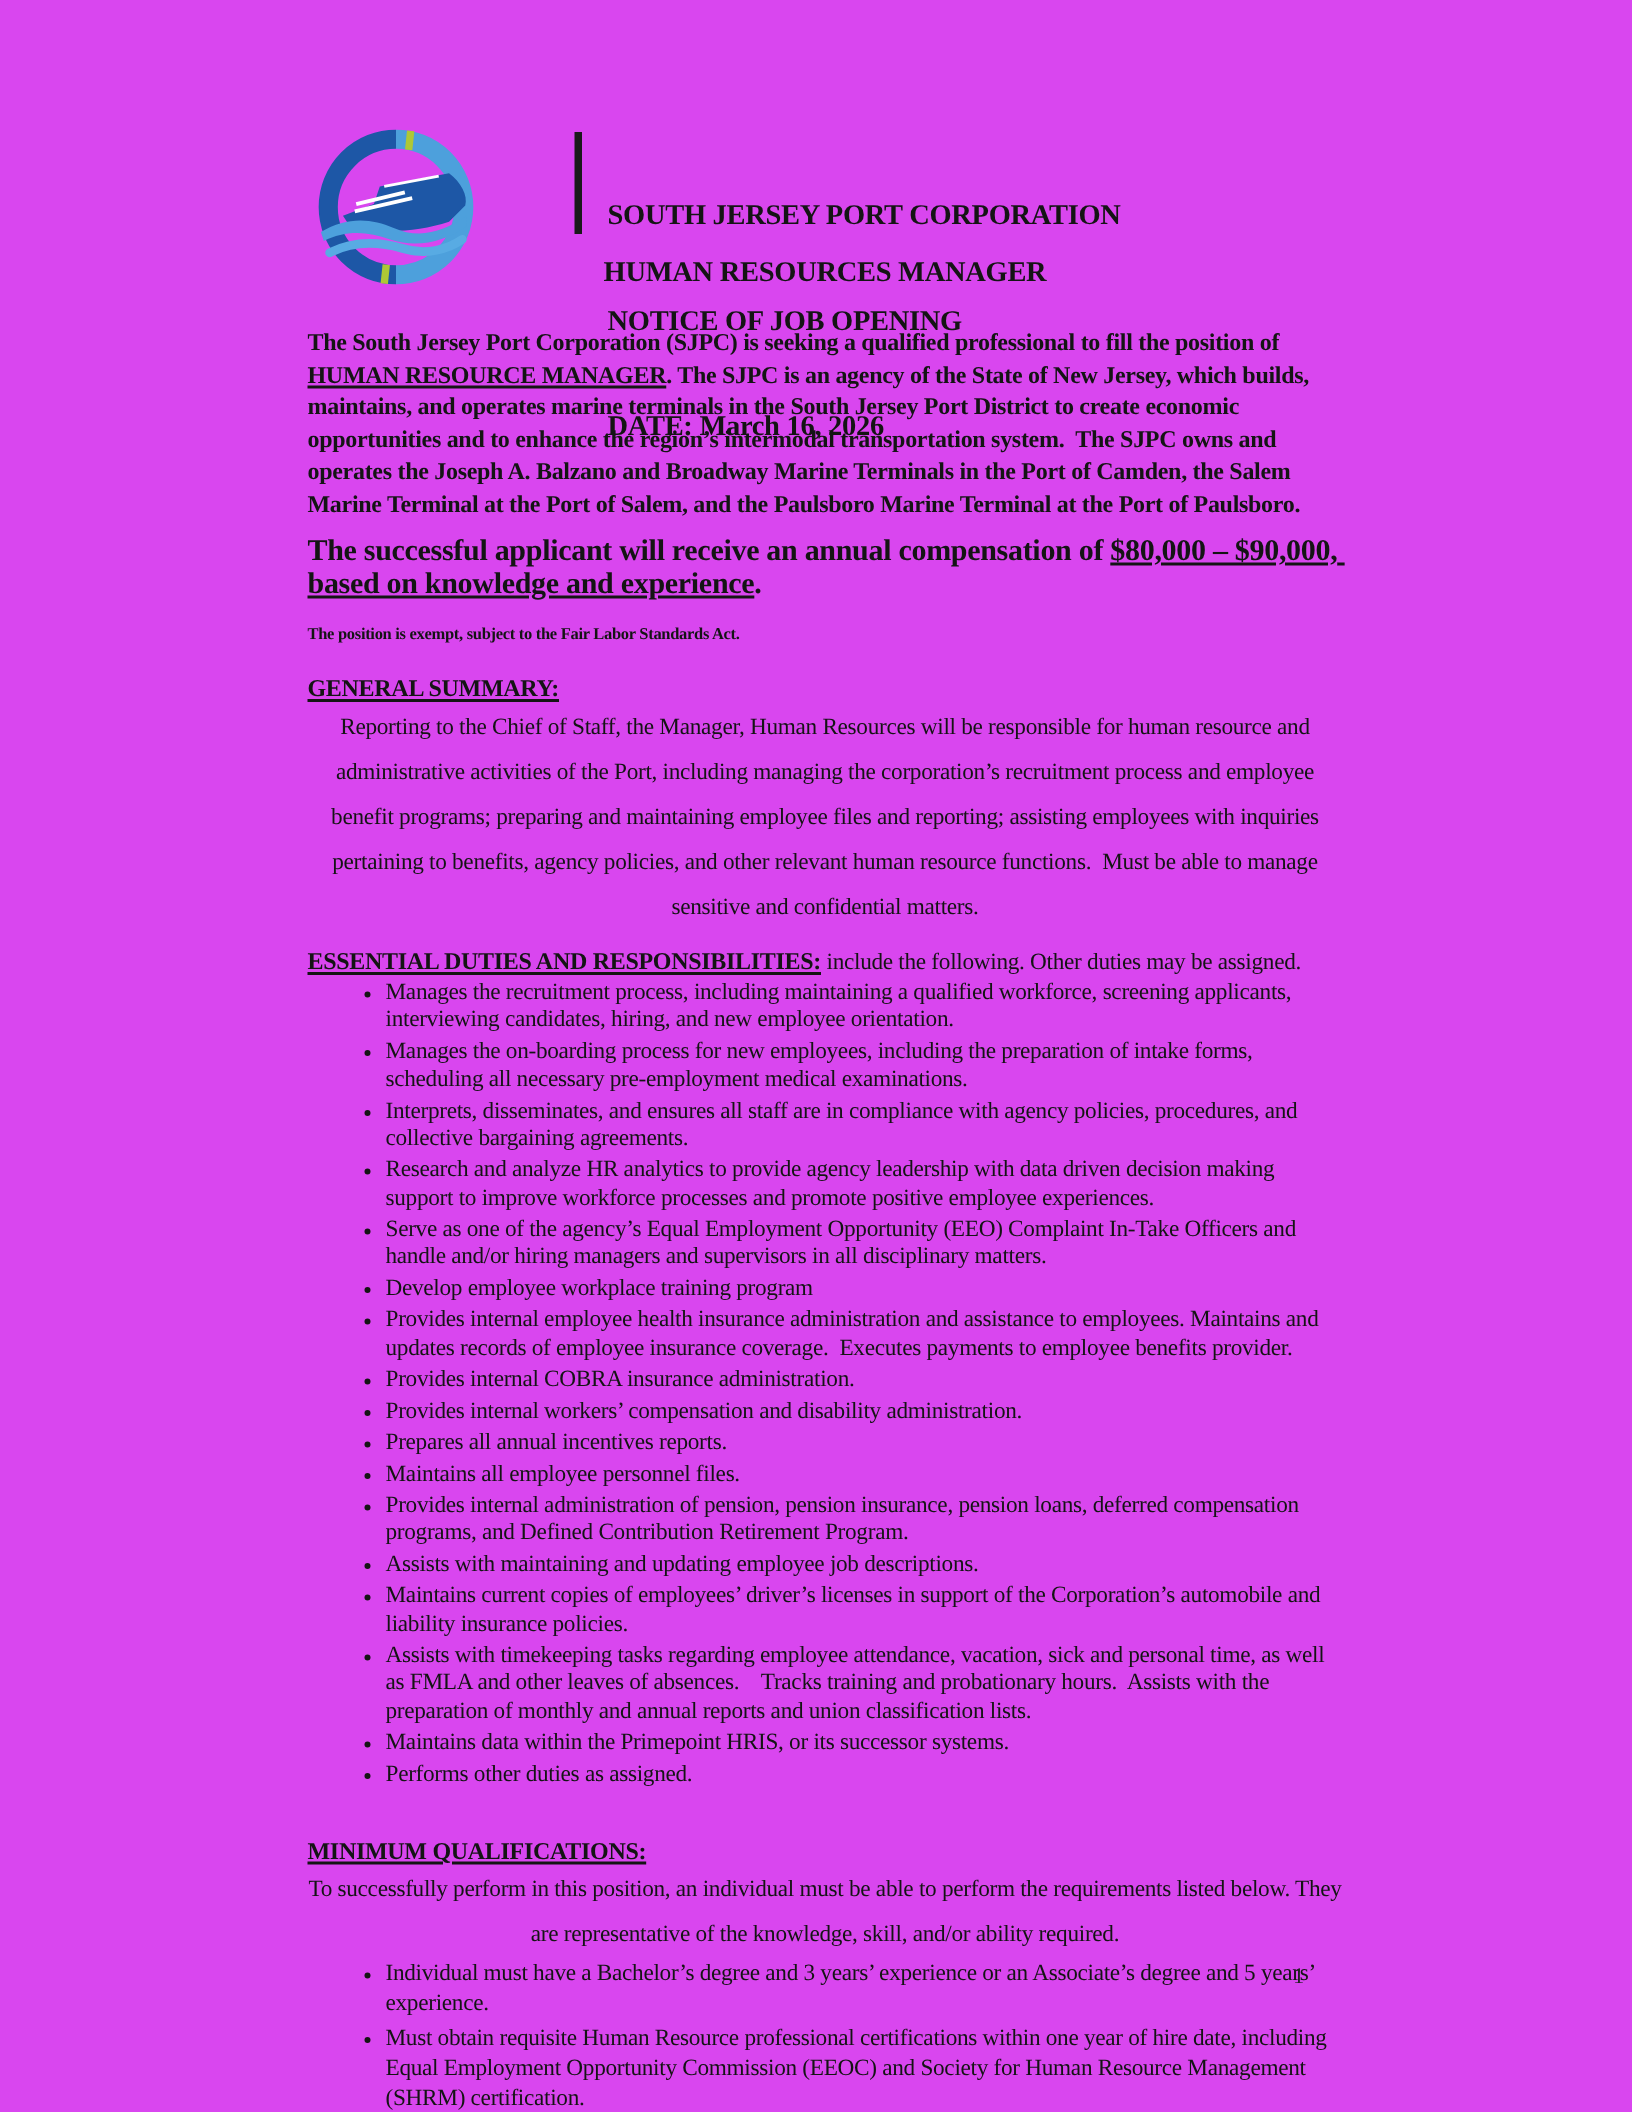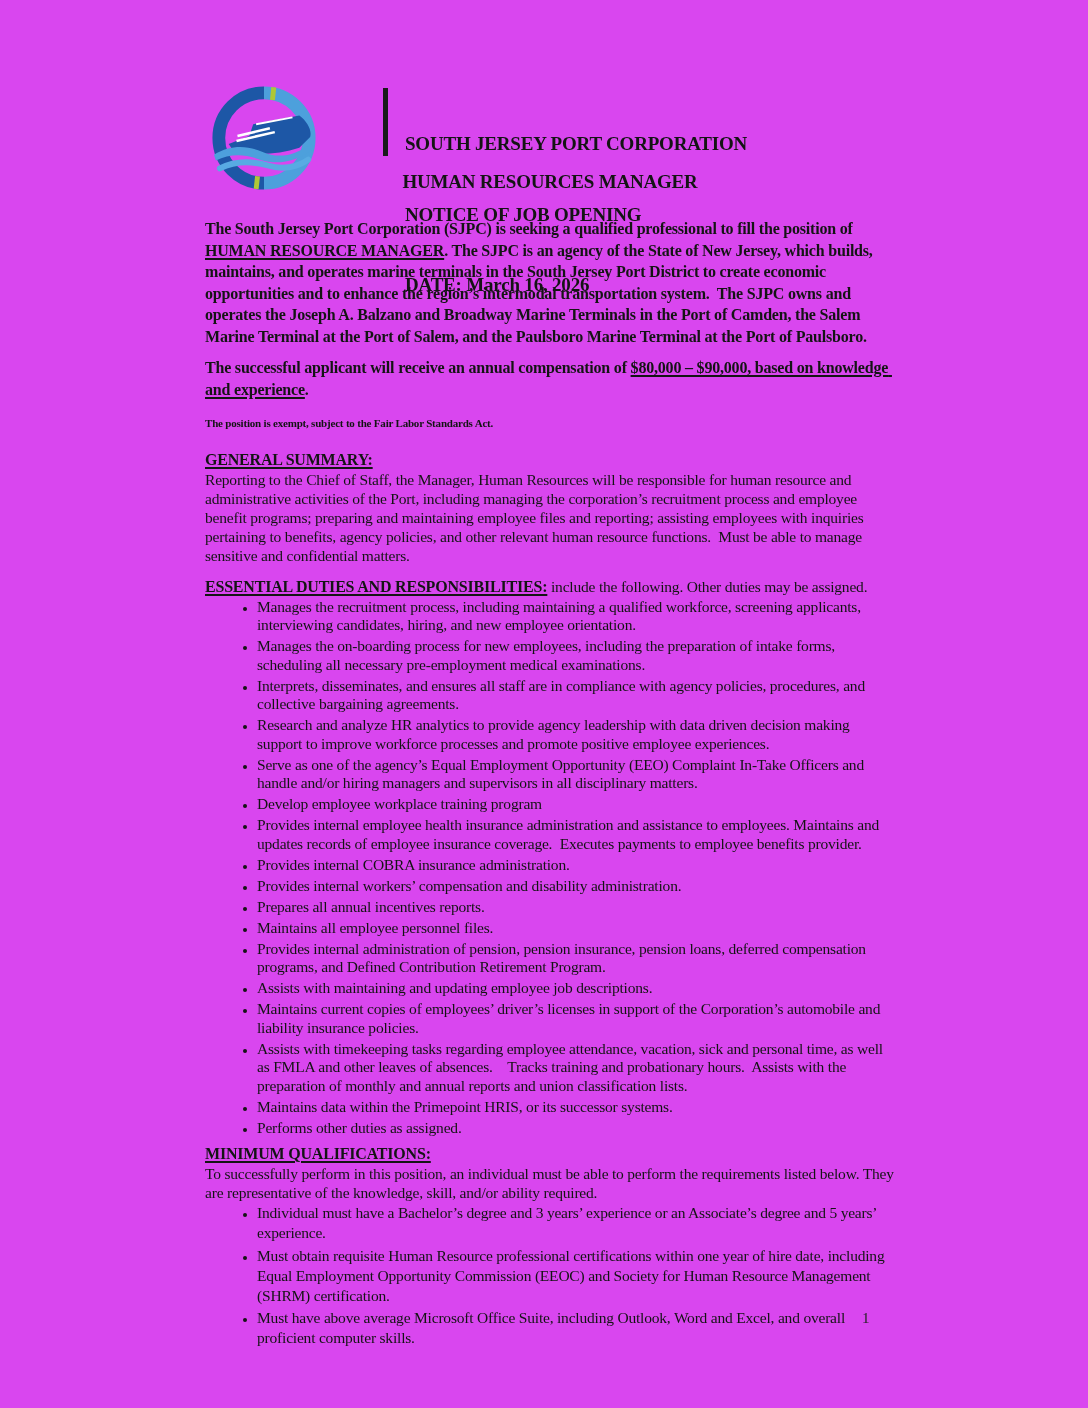--- a/index.html
+++ b/index.html
@@ -62,35 +62,35 @@
     font-weight: bold;
     line-height: 20px;
     text-underline-offset: 3px;
     text-decoration-thickness: 2px;
   }
   
   p { margin: 0; white-space: pre-wrap; }
   .b { font-weight: bold; }
   .u { text-decoration: underline; text-decoration-thickness: 1.5px; text-underline-offset: 2px; }
   .intro-para   { margin-top: 26px; font-size: 16px;   line-height: 21.5px; }
-  .comp-para    { margin-top: 10px; font-size: 16px;   line-height: 21.5px; }
+  .comp-para    { margin-top: 10px; font-size: 20px;   line-height: 21.5px; }
   .exempt-para  { margin-top: 13px; font-size: 11px;   line-height: 21.5px; }
   .section-head {
     margin: 0;
     font-size: 16px;
     font-weight: bold;
     line-height: 21px;
     white-space: pre-wrap;
   }
   .section-head .head-u { text-decoration: underline; text-decoration-thickness: 1.5px; text-underline-offset: 2px; }
   .section-head .head-suffix { font-weight: normal; font-size: 15.5px; }
   .gs-head { margin-top: 14px; }
   .ed-head { margin-top: 11px; }
-  .mq-head { margin-top: 6px; }
-  .section-body { font-size: 15.5px; line-height: 19px; }
+  .mq-head { margin-top: 32px; }
+  .section-body { font-size: 15.5px; line-height: 30px; text-align: center; }
   
   ul.bullets {
     margin: 1px 0 0 0;
     padding: 0 0 0 52px;
     font-size: 15.5px;
     line-height: 18.5px;
   }
   ul.bullets li {
     margin: 0 0 2.5px 0;
     padding: 0;

